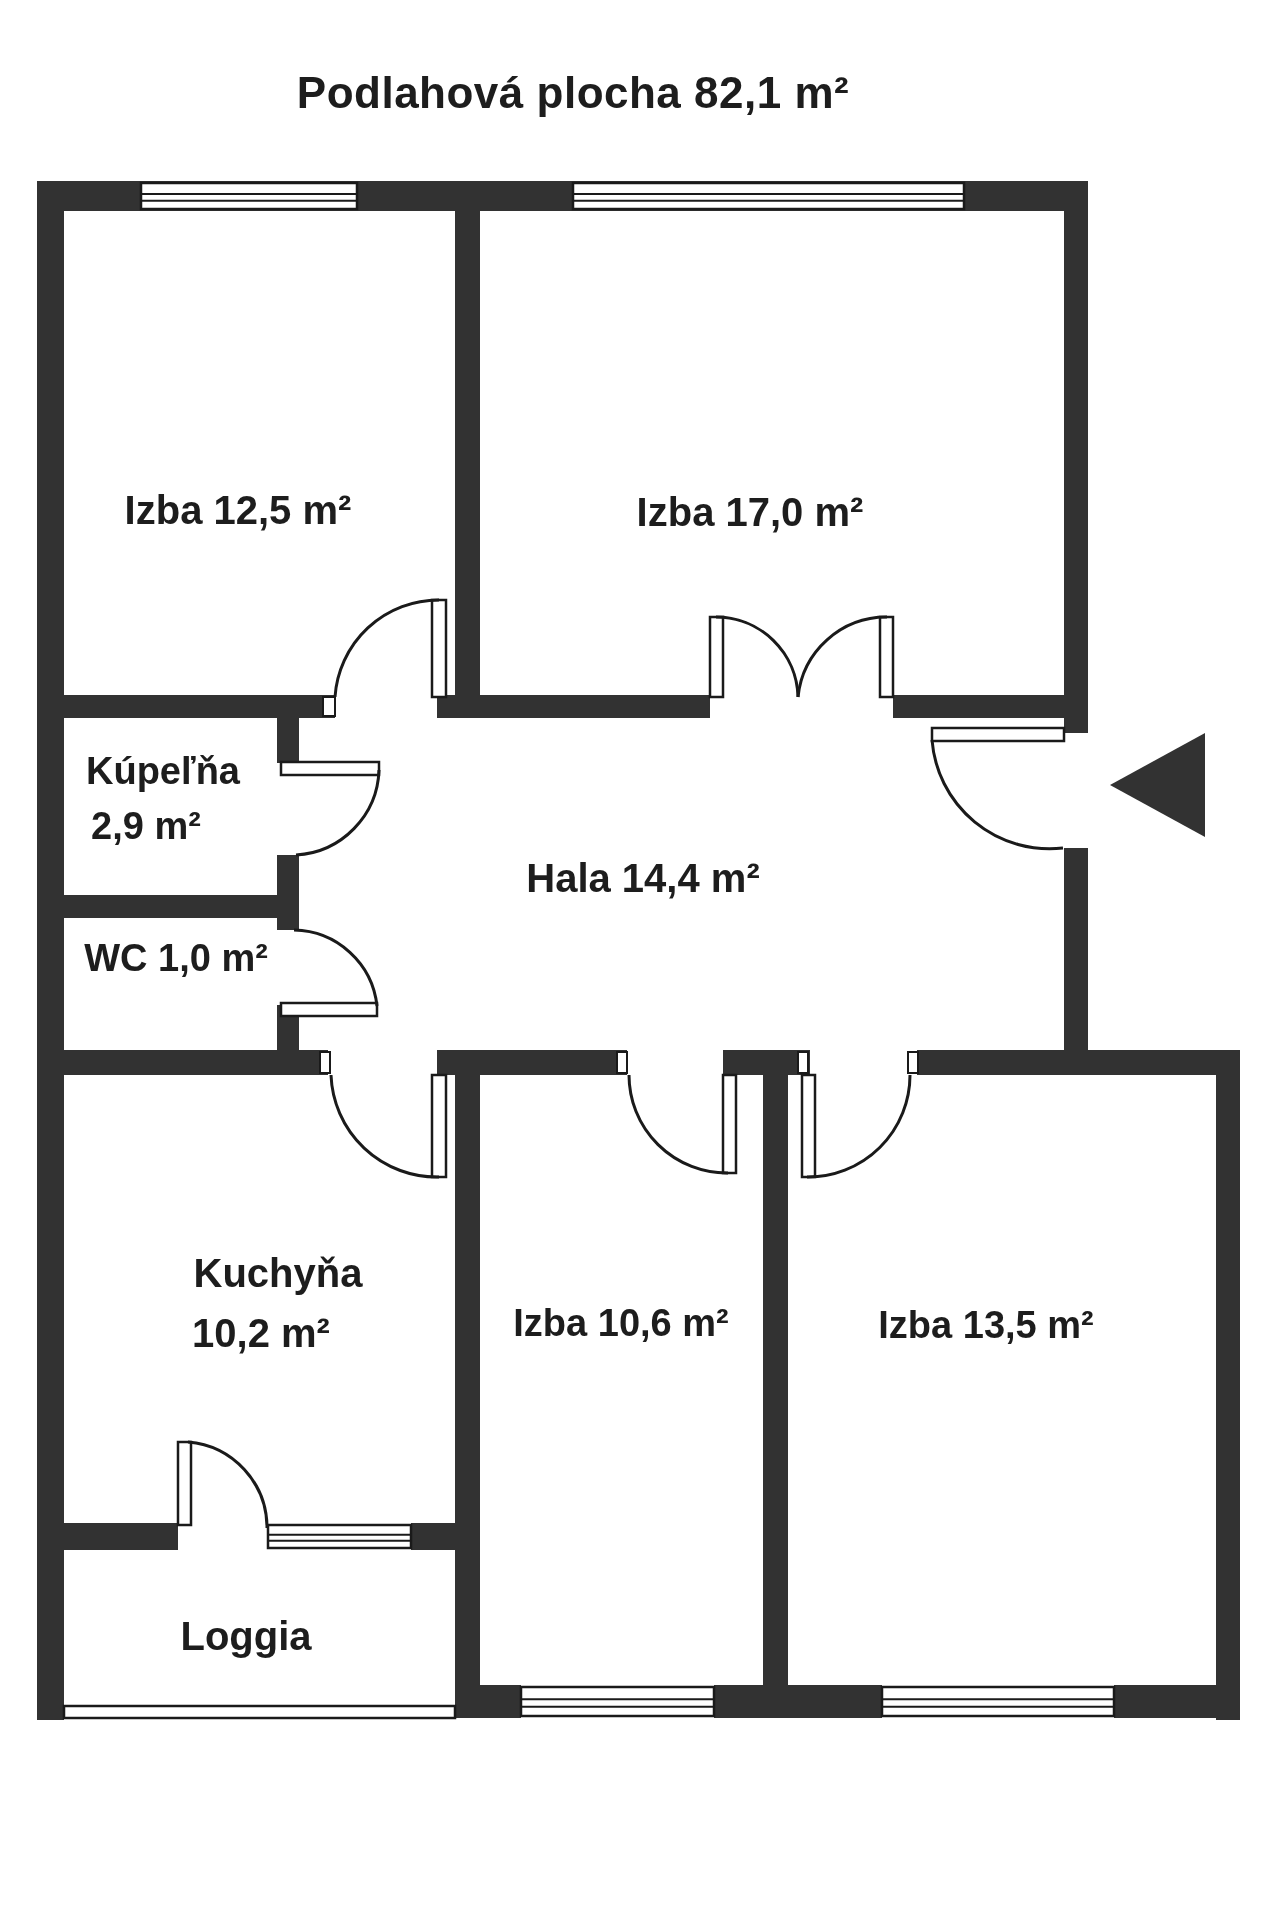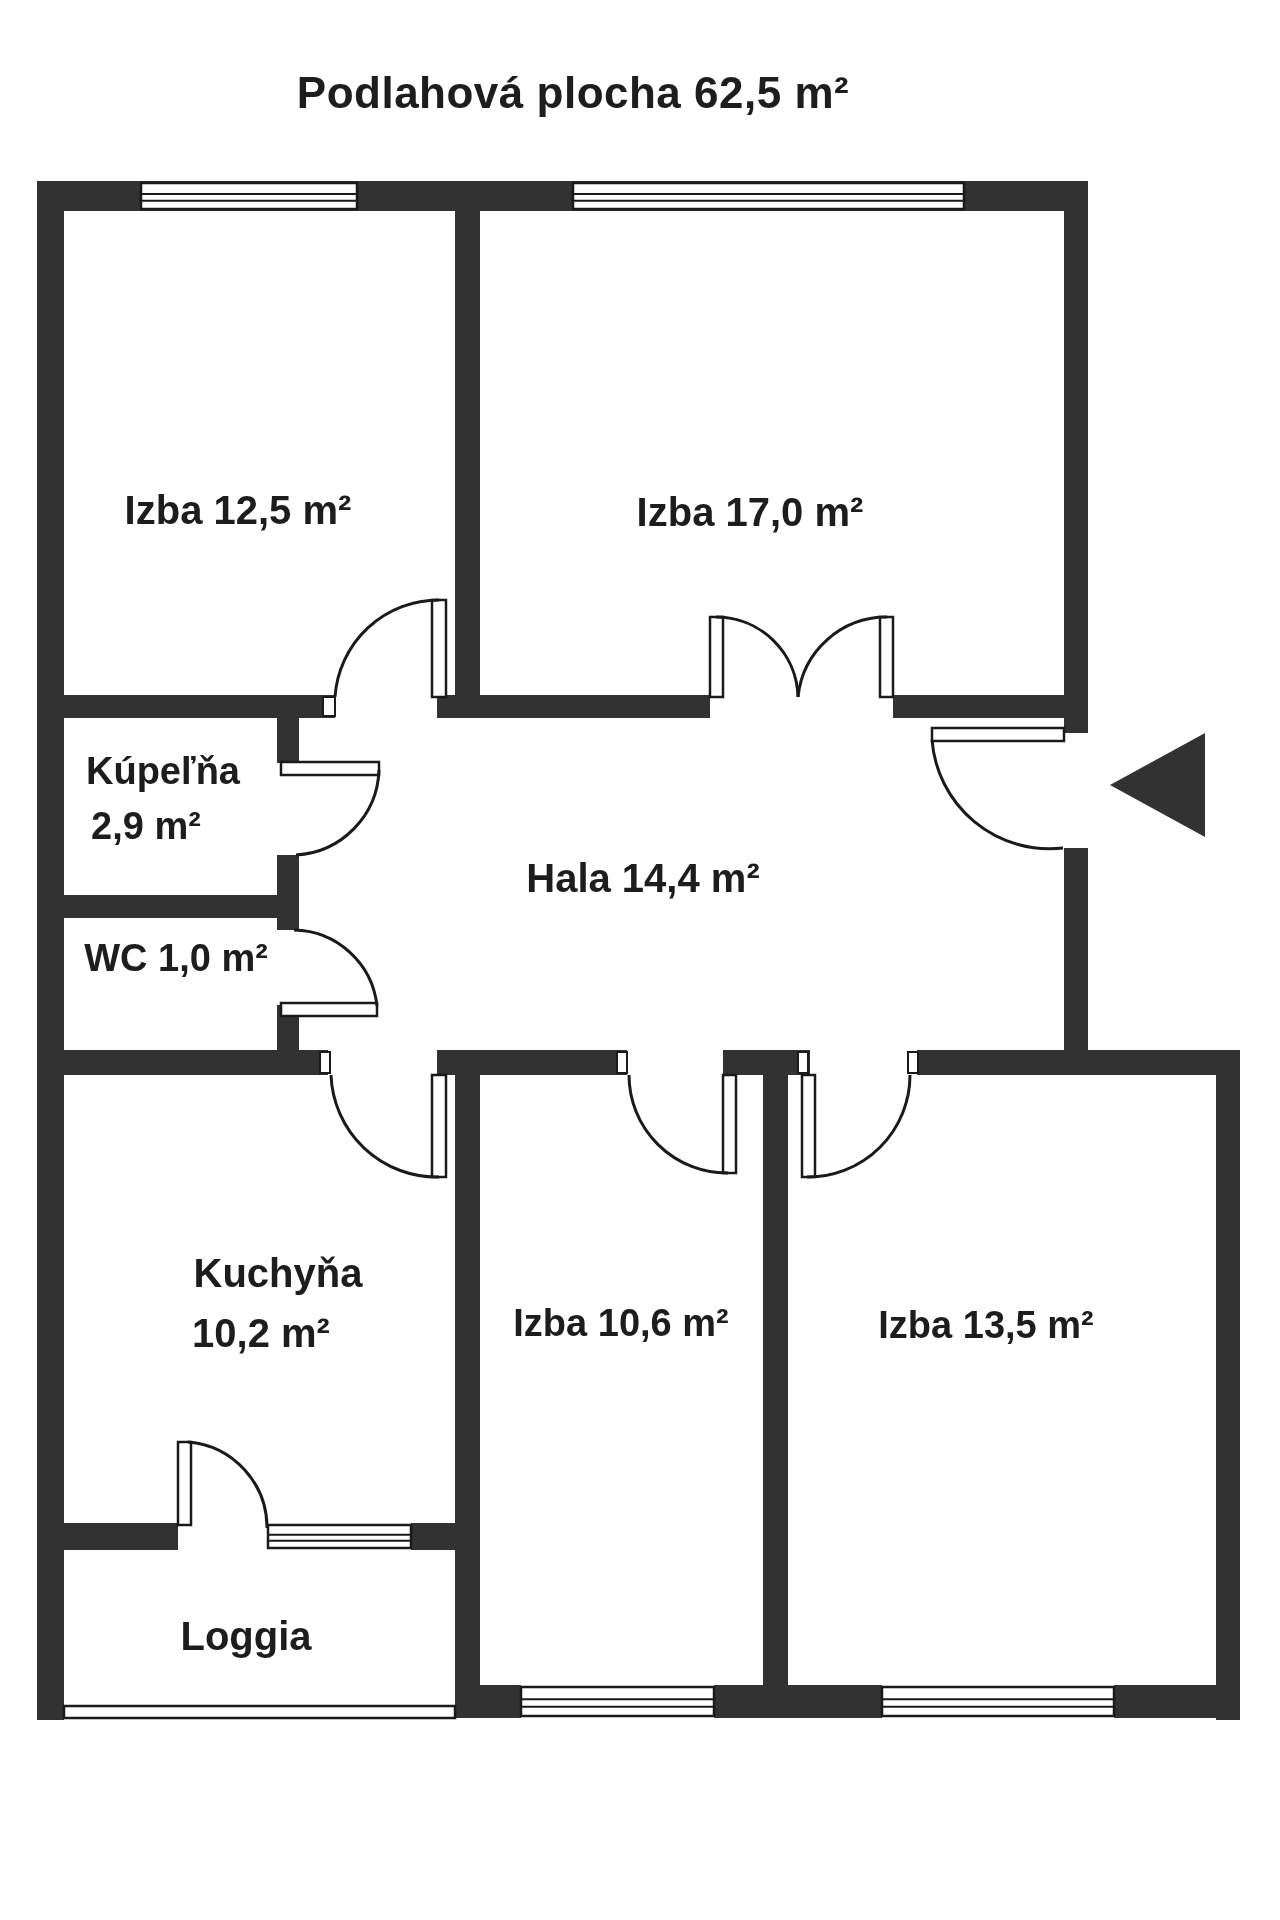--- a/index.html
+++ b/index.html
@@ -8,21 +8,21 @@
     position:absolute;top:68px;left:0;width:1146px;margin:0;
     text-align:center;font-size:44px;font-weight:bold;color:#1d1d1d;
     letter-spacing:0.5px;
   }
   #plan{position:absolute;left:0;top:0;}
   .room-label{font-weight:bold;fill:#1d1d1d;}
 </style>
 </head>
 <body>
 
-<h1 id="title">Podlahová plocha 62,5 m²</h1>
+<h1 id="title">Podlahová plocha 82,1 m²</h1>
 
 <svg id="plan" width="1280" height="1920" viewBox="0 0 1280 1920" xmlns="http://www.w3.org/2000/svg">
   <g id="g-walls">
       <rect x="37" y="181" width="1051" height="30" fill="#323232"></rect>
       <rect x="37" y="181" width="27" height="1539" fill="#323232"></rect>
       <rect x="1064" y="181" width="24" height="552" fill="#323232"></rect>
       <rect x="1064" y="848" width="24" height="224" fill="#323232"></rect>
       <rect x="1216" y="1050" width="24" height="670" fill="#323232"></rect>
       <rect x="455" y="205" width="25" height="513" fill="#323232"></rect>
       <rect x="64" y="695" width="271" height="23" fill="#323232"></rect>

